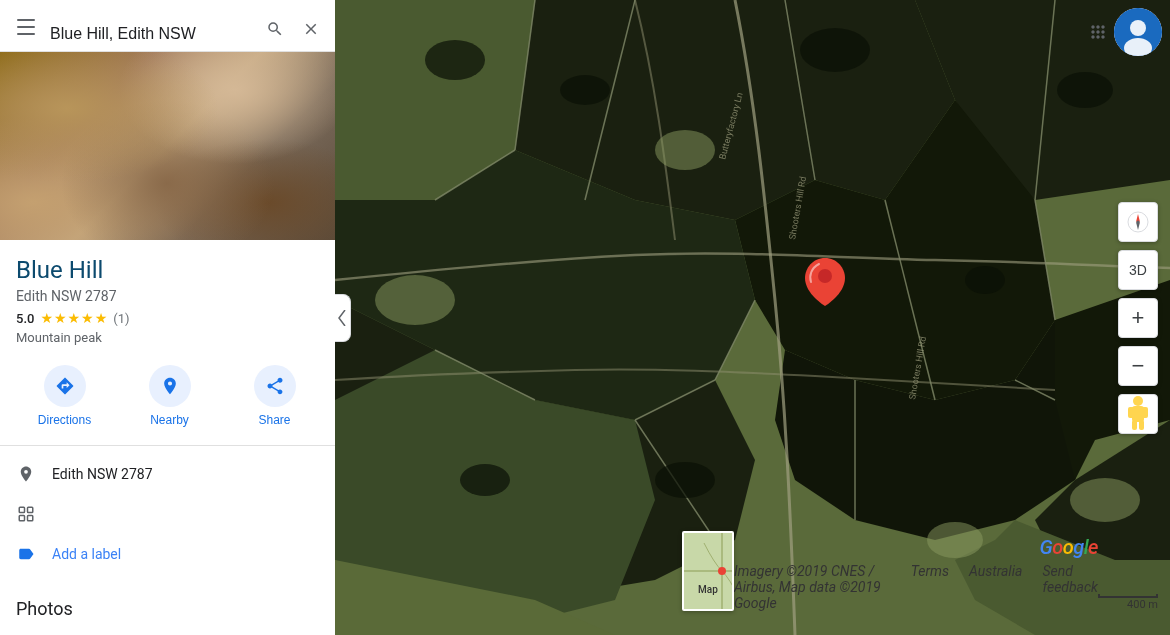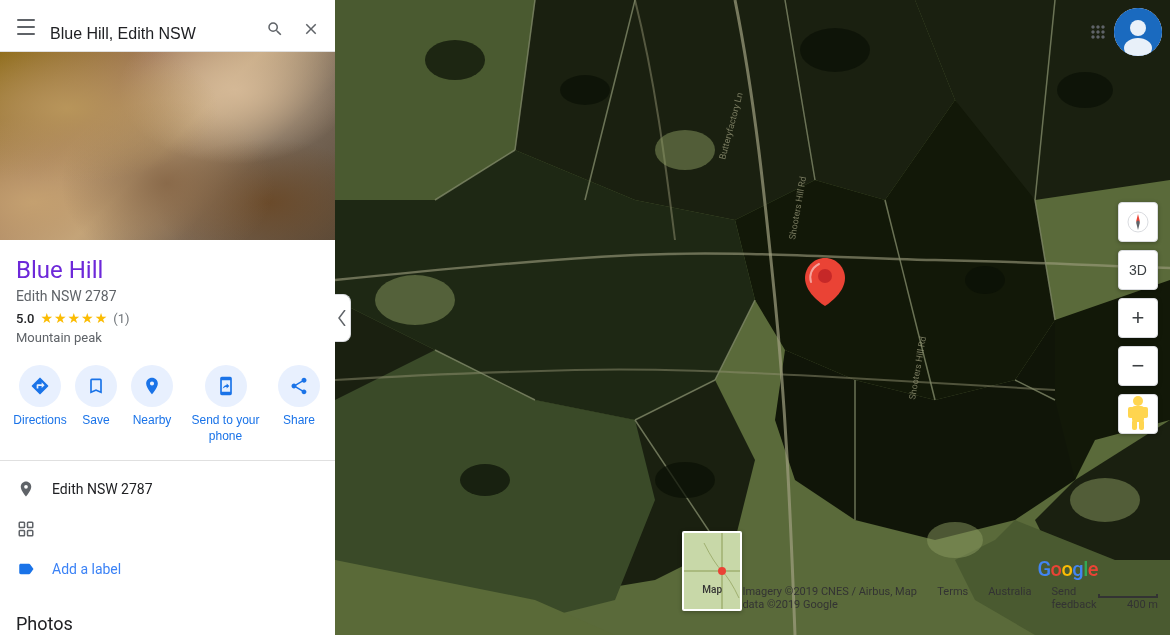--- a/index.html
+++ b/index.html
@@ -137,21 +137,21 @@
 
     
     #place-info {
       padding: 16px 16px 8px 16px;
       flex-shrink: 0;
     }
 
     #place-name {
       font-size: 24px;
       font-weight: 400;
-      color: #6d28d9;
+      color: #0c4a6e;
       margin-bottom: 4px;
     }
 
     #place-address {
       font-size: 14px;
       color: #5f6368;
       margin-bottom: 6px;
     }
 
     #rating-row {
@@ -333,38 +333,39 @@
       font-size: 10px;
       color: #333;
       font-weight: 500;
     }
 
     #attribution {
       display: flex;
       flex-direction: column;
       align-items: flex-end;
       gap: 4px;
+      font-style: italic;
     }
 
     #google-logo {
       font-size: 20px;
       color: #5f6368;
       font-weight: 500;
       letter-spacing: -0.5px;
     }
 
     #google-logo span:nth-child(1) { color: #4285f4; }
     #google-logo span:nth-child(2) { color: #ea4335; }
     #google-logo span:nth-child(3) { color: #fbbc04; }
     #google-logo span:nth-child(4) { color: #4285f4; }
     #google-logo span:nth-child(5) { color: #34a853; }
     #google-logo span:nth-child(6) { color: #ea4335; }
 
     #map-meta {
-      font-size: 11px;
+      font-size: 14px;
       color: #333;
       display: flex;
       gap: 20px;
     }
 
     #scale-bar {
       display: flex;
       flex-direction: column;
       align-items: flex-end;
     }
@@ -481,40 +482,24 @@
       <div class="action-icon">
         <svg width="20" height="20" viewBox="0 0 24 24" fill="#1a73e8">
             <path d="M21.71 11.29l-9-9a1 1 0 0 0-1.42 0l-9 9a1 1 0 0 0 0 1.42l9 9a1 1 0 0 0 1.42 0l9-9a1 1 0 0 0 0-1.42zM14 14.5V12h-4v3H8v-4a1 1 0 0 1 1-1h5V7.5l3.5 3.5-3.5 3.5z"></path>
           </svg>
       </div>
       <span class="action-label">Directions</span>
     </button>
     <button class="action-btn">
       <div class="action-icon">
         <svg width="20" height="20" viewBox="0 0 24 24" fill="#1a73e8">
-            <path d="M17 3H7a2 2 0 0 0-2 2v16l7-3 7 3V5a2 2 0 0 0-2-2zm0 15l-5-2.18L7 18V5h10v13z"></path>
-          </svg>
-      </div>
-      <span class="action-label">Save</span>
-    </button>
-    <button class="action-btn">
-      <div class="action-icon">
-        <svg width="20" height="20" viewBox="0 0 24 24" fill="#1a73e8">
             <path d="M12 2C8.13 2 5 5.13 5 9c0 5.25 7 13 7 13s7-7.75 7-13c0-3.87-3.13-7-7-7zm0 9.5a2.5 2.5 0 1 1 0-5 2.5 2.5 0 0 1 0 5z"></path>
           </svg>
       </div>
       <span class="action-label">Nearby</span>
-    </button>
-    <button class="action-btn">
-      <div class="action-icon">
-        <svg width="20" height="20" viewBox="0 0 24 24" fill="#1a73e8">
-            <path d="M17 1.01L7 1c-1.1 0-1.99.9-1.99 2v18c0 1.1.89 2 1.99 2h10c1.1 0 2-.9 2-2V3c0-1.1-.9-1.99-2-1.99zM17 19H7V5h10v14zm-4.2-5.78v1.75l3.2-2.99L12.8 9v1.7c-3.11.43-4.35 2.56-4.8 4.7 1.11-1.49 2.44-2.18 4.8-2.18z"></path>
-          </svg>
-      </div>
-      <span class="action-label">Send to your phone</span>
     </button>
     <button class="action-btn">
       <div class="action-icon">
         <svg width="20" height="20" viewBox="0 0 24 24" fill="#1a73e8">
             <path d="M18 16.08c-.76 0-1.44.3-1.96.77L8.91 12.7c.05-.23.09-.46.09-.7s-.04-.47-.09-.7l7.05-4.11c.54.5 1.25.81 2.04.81 1.66 0 3-1.34 3-3s-1.34-3-3-3-3 1.34-3 3c0 .24.04.47.09.7L8.04 9.81C7.5 9.31 6.79 9 6 9c-1.66 0-3 1.34-3 3s1.34 3 3 3c.79 0 1.5-.31 2.04-.81l7.12 4.15c-.05.21-.08.43-.08.66 0 1.61 1.31 2.91 2.92 2.91s2.92-1.3 2.92-2.91-1.31-2.91-2.92-2.91z"></path>
           </svg>
       </div>
       <span class="action-label">Share</span>
     </button>
   </div>

